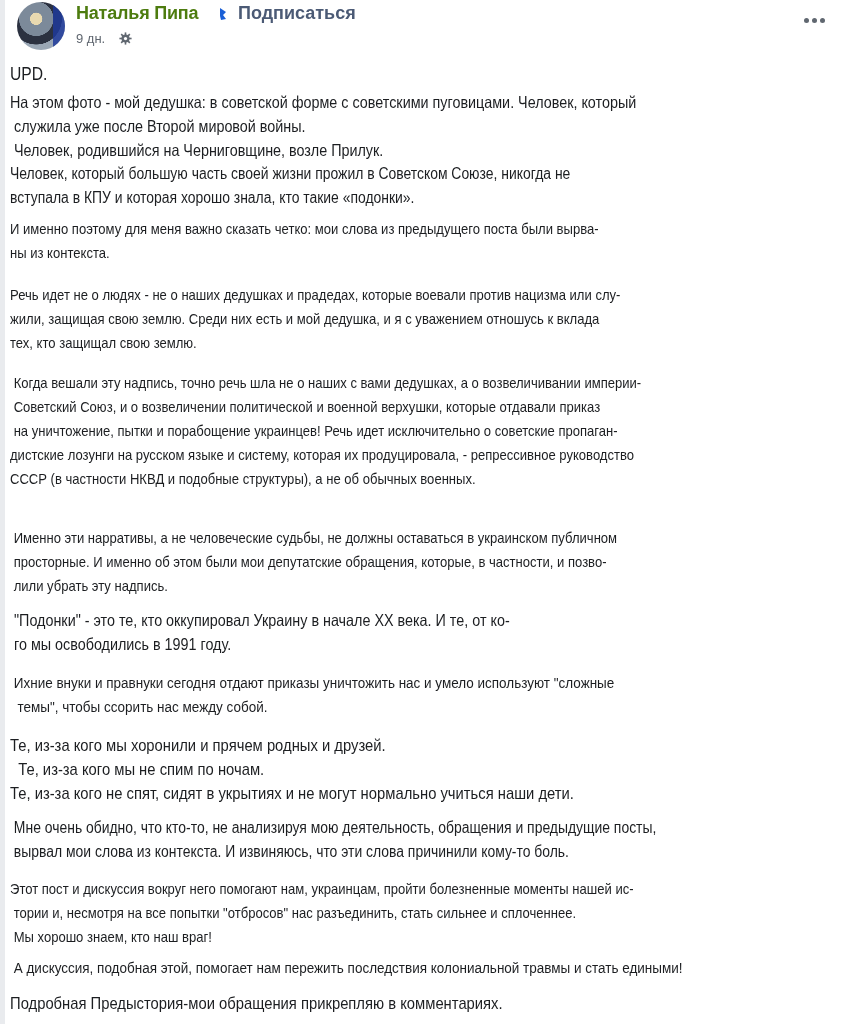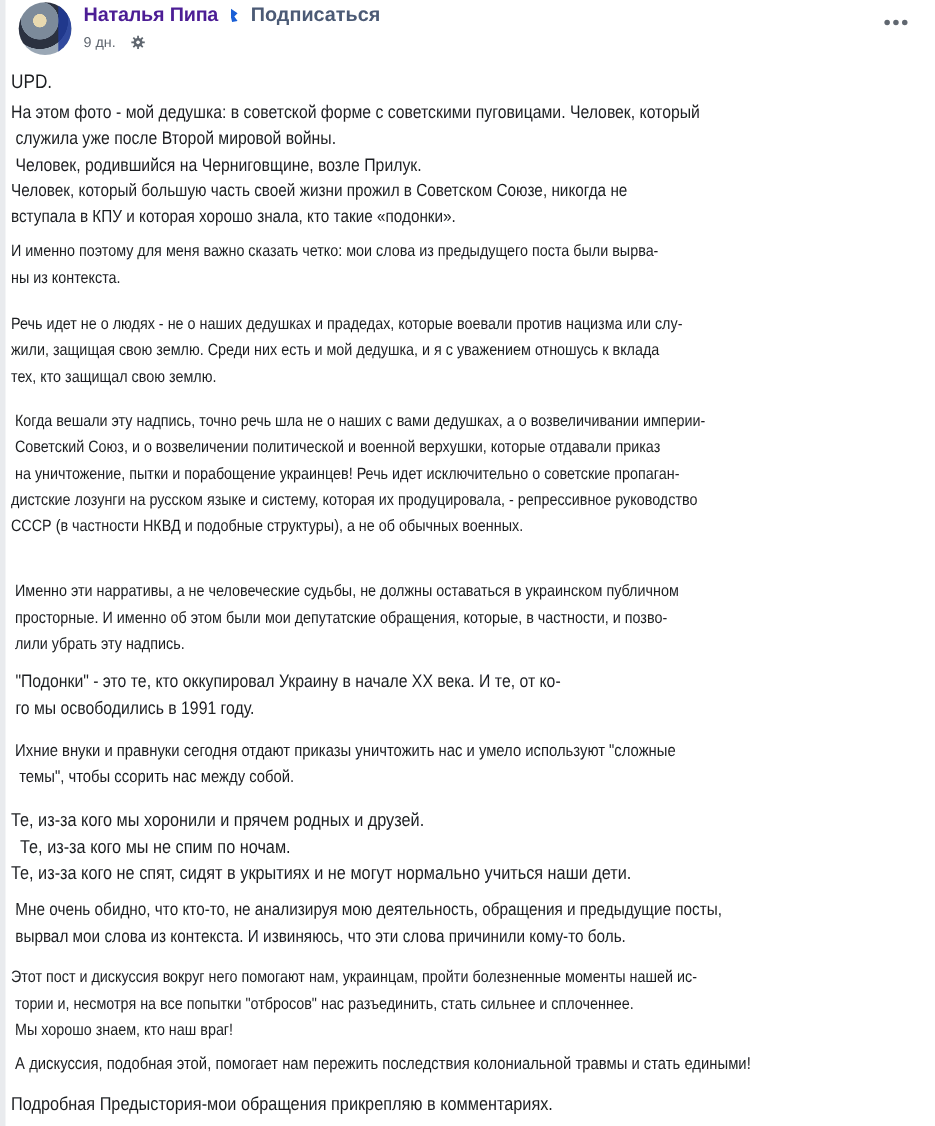--- a/index.html
+++ b/index.html
@@ -4,22 +4,22 @@
 <style>
   html, body { margin:0; padding:0; background:#ffffff; }
   body { width:850px; height:1024px; overflow:hidden; position:relative;
          font-family:"Liberation Sans", sans-serif; color:#1c1e21; }
   .left-border { position:absolute; left:0; top:0; width:5px; height:1024px; background:#e9ebee; }
   .header { position:absolute; left:15px; top:0; width:830px; height:55px; }
   .avatar { position:absolute; left:2px; top:2px; width:48px; height:48px; border-radius:50%;
             background:radial-gradient(circle at 40% 35%, #e8d9b0 0 14%, #7c8a9a 15% 40%, #2b3140 41% 60%, #9aa7b5 61% 100%);
             overflow:hidden; }
   .avatar::after { content:""; position:absolute; right:0; top:0; width:12px; height:48px; background:#1f3a9a; opacity:.85; }
-  .name { position:absolute; left:61px; top:3px; font-size:18px; font-weight:bold; color:#4c1d95; letter-spacing:-0.2px; }
-  .follow { position:absolute; left:193px; top:3px; display:flex; align-items:center; gap:10px; }
+  .name { position:absolute; left:61px; top:3px; font-size:18px; font-weight:bold; color:#4d7c0f; letter-spacing:-0.2px; }
+  .follow { position:absolute; left:203px; top:3px; display:flex; align-items:center; gap:10px; }
   .follow-icon { width:10px; height:14px; }
   .follow-label { font-size:18px; font-weight:bold; color:#4b5a75; }
   .meta { position:absolute; left:61px; top:31px; display:flex; align-items:center; gap:14px; }
   .time { font-size:13px; color:#606770; }
   .gear { width:13px; height:13px; }
   .more { position:absolute; right:20px; top:18px; display:flex; gap:3px; }
   .more span { width:5px; height:5px; border-radius:50%; background:#606770; display:block; }
   .post { position:absolute; left:10px; top:62px; width:830px; }
   .p { font-family:"Liberation Sans", sans-serif; font-weight:normal; color:#1c1e21;
        font-size:15.5px; line-height:24px; transform:scaleX(0.87); transform-origin:left; white-space:nowrap; margin:0; }

